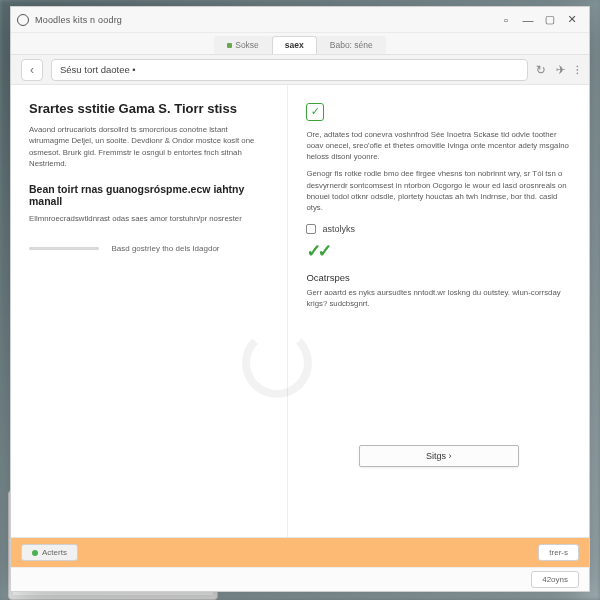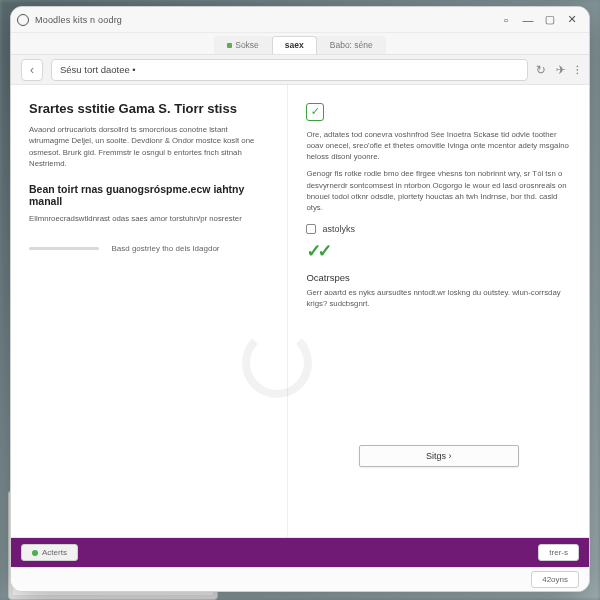--- a/index.html
+++ b/index.html
@@ -1,18 +1,18 @@
 <!DOCTYPE html>
 <html><head>
 <meta charset="utf-8">
 <style>
 *{box-sizing:border-box;margin:0;padding:0;font-family:"Segoe UI",Arial,sans-serif}
 body{width:600px;height:600px;overflow:hidden;position:relative;background:#7a8a8e}
 .desktop-bg{position:absolute;inset:0;background:linear-gradient(135deg,#596b6f 0%,#7f9195 40%,#a5b4b8 100%);filter:blur(2px)}
-.modal{position:absolute;top:6px;left:10px;right:10px;bottom:8px;background:#fbfbfb;border:1px solid #cfcfcf;border-radius:12px;box-shadow:0 8px 40px rgba(0,0,0,.35);display:flex;flex-direction:column;overflow:hidden}
+.modal{position:absolute;top:6px;left:10px;right:10px;bottom:8px;background:#fbfbfb;border:1px solid #cfcfcf;border-radius:0;box-shadow:0 8px 40px rgba(0,0,0,.35);display:flex;flex-direction:column;overflow:hidden}
 .titlebar{height:26px;display:flex;align-items:center;padding:0 6px;border-bottom:1px solid #eaeaea;background:#f7f7f7}
 .titlebar .app-ico{width:12px;height:12px;border:1.5px solid #555;border-radius:50%;margin-right:6px}
 .titlebar .title{font-size:9px;color:#555;letter-spacing:.2px}
 .titlebar .spacer{flex:1}
 .win-btn{width:22px;height:18px;display:flex;align-items:center;justify-content:center;color:#555;font-size:11px;cursor:pointer}
 .tabstrip{height:22px;display:flex;align-items:flex-end;justify-content:center;gap:0;border-bottom:1px solid #e3e3e3;background:#f7f7f7;position:relative}
 .tab{font-size:8.5px;color:#777;padding:3px 12px 4px;border:1px solid transparent;border-bottom:none;background:#f0f0f0;border-radius:3px 3px 0 0;cursor:pointer}
 .tab.active{background:#fff;border-color:#d8d8d8;color:#333;font-weight:600}
 .tab .dot{display:inline-block;width:5px;height:5px;background:#6aa84f;border-radius:1px;margin-right:3px;vertical-align:middle}
 .addrbar{height:30px;display:flex;align-items:center;padding:0 10px;gap:8px;background:#f3f3f3;border-bottom:1px solid #e6e6e6}
@@ -32,21 +32,21 @@
 .progress-track{height:3px;background:#d9d9d9;border-radius:2px;width:70px;display:inline-block;vertical-align:middle}
 .progress-fill{height:100%;width:40%;background:#888;border-radius:2px}
 .progress-label{font-size:8px;color:#666;margin-left:8px;vertical-align:middle}
 .badge{display:inline-flex;align-items:center;justify-content:center;width:18px;height:18px;border:1.5px solid #3aa23a;border-radius:3px;color:#3aa23a;font-size:11px;margin-bottom:8px}
 .check-row{display:flex;align-items:center;gap:6px;font-size:9px;color:#444;margin:10px 0 6px}
 .check-row .box{width:10px;height:10px;border:1px solid #888;border-radius:2px;background:#fff}
 .double-check{display:flex;gap:2px;margin:6px 0 4px}
 .double-check span{color:#3aa23a;font-size:18px;font-weight:bold}
 .subhead{font-size:9.5px;font-weight:400;color:#333;margin:10px 0 4px}
 .btn-primary{position:absolute;bottom:70px;left:50%;transform:translateX(-50%);width:160px;height:22px;border:1px solid #b8b8b8;background:#fcfcfc;border-radius:2px;font-size:9px;color:#333;display:flex;align-items:center;justify-content:center;cursor:pointer;box-shadow:0 1px 2px rgba(0,0,0,.08)}
-.footer{height:30px;border-top:1px solid #e6e6e6;background:#701a75;display:flex;align-items:center;padding:0 10px;gap:8px}
+.footer{height:30px;border-top:1px solid #e6e6e6;background:#fdba74;display:flex;align-items:center;padding:0 10px;gap:8px}
 .pill{font-size:8px;padding:3px 10px;border:1px solid #d0d0d0;border-radius:3px;background:#f1f1f1;color:#666;cursor:pointer}
 .pill .gdot{display:inline-block;width:6px;height:6px;background:#4caf50;border-radius:50%;margin-right:4px;vertical-align:middle}
 .footer .spacer{flex:1}
 .subfooter{height:24px;border-top:1px solid #eee;background:#fbfbfb;display:flex;align-items:center;justify-content:flex-end;padding:0 10px}
 
 .dock{position:absolute;left:8px;bottom:0;height:110px;width:210px;background:rgba(245,245,245,.9);border:1px solid #ccc;border-radius:4px;padding:4px;display:flex;flex-direction:column;font-size:8px;color:#444}
 .dock .topcell{display:flex;height:34px}
 .dock .green{background:#7fb069;color:#fff;flex:0 0 70px;display:flex;flex-direction:column;justify-content:center;padding:3px 5px;font-size:7.5px}
 .dock .white{flex:1;background:#fff;padding:3px 5px;display:flex;flex-direction:column;justify-content:center;gap:2px}
 .dock .white .mini{display:flex;align-items:center;gap:3px}

